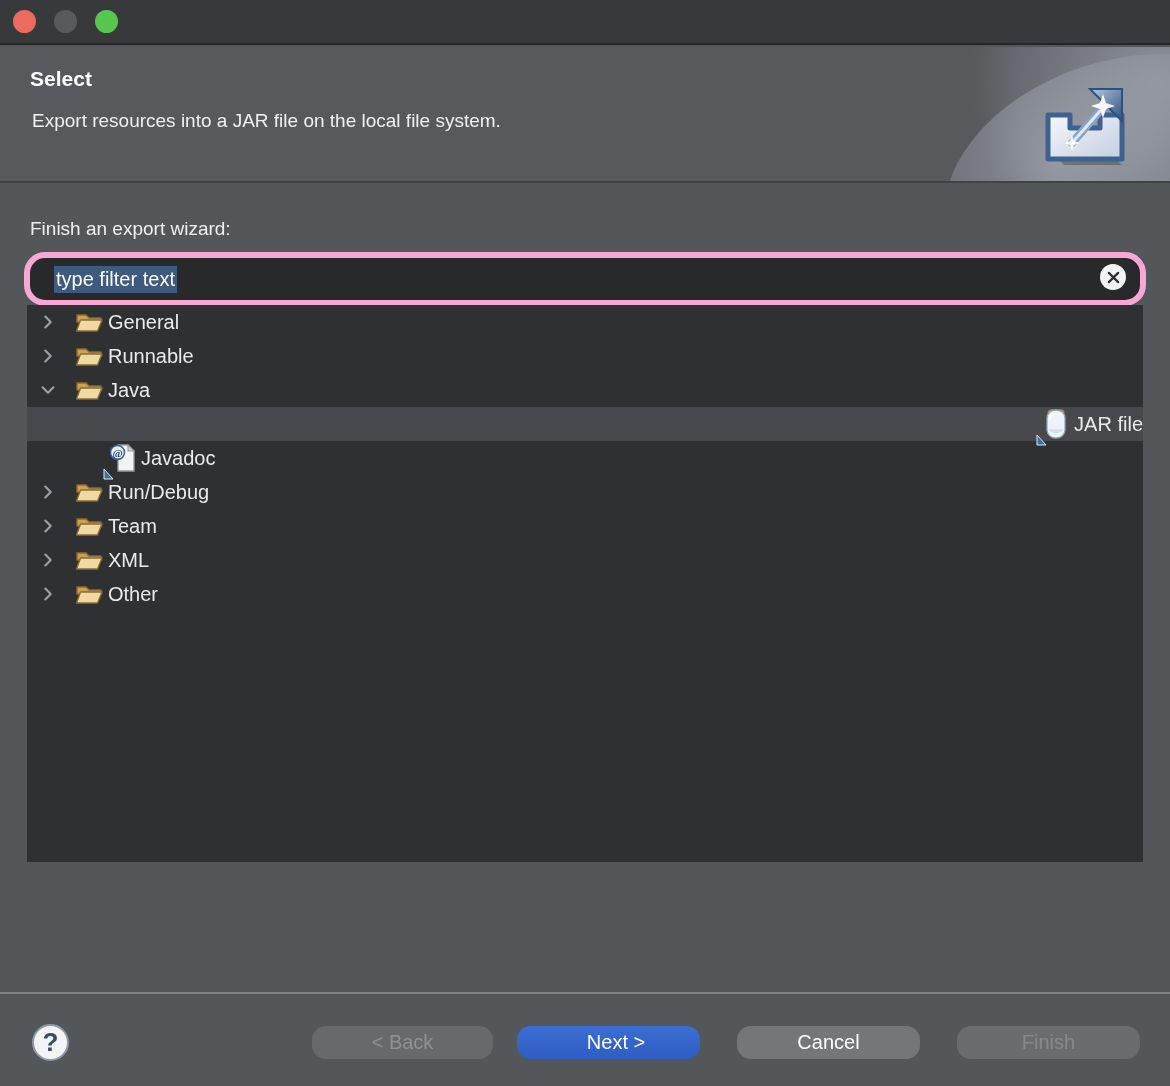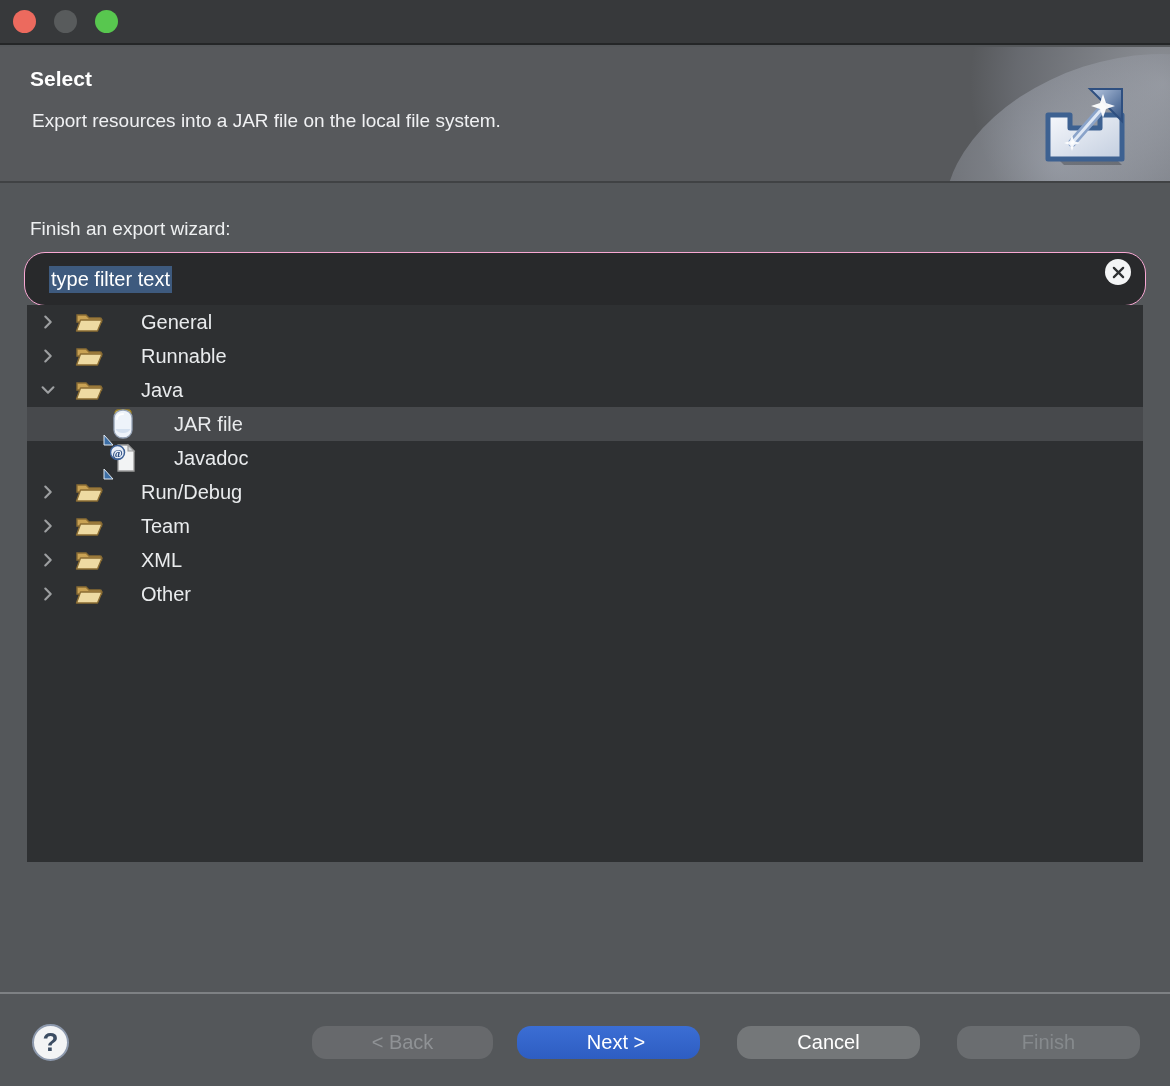--- a/index.html
+++ b/index.html
@@ -20,37 +20,37 @@
   .banner { position:absolute; left:0; top:47px; width:1170px; height:136px; background:#57595c; border-bottom:2px solid #404244; overflow:hidden; }
   .swirl1 { position:absolute; right:-60px; top:-70px; width:280px; height:260px; border-radius:50%; background:radial-gradient(circle at 70% 30%, rgba(210,215,225,0.45), rgba(150,155,168,0.25) 55%, rgba(150,155,168,0) 72%); transform:rotate(25deg); }
   .swirl2 { position:absolute; right:-130px; bottom:-120px; width:360px; height:240px; border-radius:50%; background:radial-gradient(circle at 35% 35%, rgba(190,196,208,0.5), rgba(160,165,178,0.22) 55%, rgba(160,165,178,0) 75%); transform:rotate(-18deg); }
   .banner-title { position:absolute; left:30px; top:20px; color:#ffffff; font-size:21px; font-weight:bold; }
   .banner-desc { position:absolute; left:32px; top:63px; color:#f0f1f3; font-size:19px; }
   .banner-icon { position:absolute; right:32px; top:30px; width:100px; height:94px; }
 
   
   .wizard-label { position:absolute; left:30px; top:218px; color:#eef0f1; font-size:19px; }
 
-  .filter-box { position:absolute; left:24px; top:252px; width:1122px; height:54px; background:#28292b; border:1px solid #f9a8d4; border-radius:21px; display:flex; align-items:center; cursor:text; }
+  .filter-box { position:absolute; left:24px; top:252px; width:1122px; height:54px; background:#28292b; border:6px solid #f9a8d4; border-radius:21px; display:flex; align-items:center; cursor:text; }
   .filter-text { margin-left:24px; font-size:20px; color:#ffffff; background:#3e5a7e; padding:2px 2px; }
   .clear-btn { position:absolute; right:14px; top:6px; width:26px; height:26px; border-radius:50%; background:#f4f5f6; display:flex; align-items:center; justify-content:center; cursor:pointer; }
   .clear-btn svg { width:13px; height:13px; }
 
   
   .tree { position:absolute; left:27px; top:305px; width:1116px; height:557px; background:#2e3032; overflow:hidden; }
   .tree-row { position:relative; height:34px; display:flex; align-items:center; color:#e9ebed; font-size:20px; cursor:default; }
-  .tree-row.selected { background:#47494c; }
+  .tree-row.selected { background:#47494c;justify-content:flex-end; }
   .chevron { width:20px; height:20px; margin-left:11px; margin-right:16px; display:flex; align-items:center; justify-content:center; cursor:pointer; flex:0 0 auto; }
   .chevron.expanded svg { transform:rotate(90deg); }
   .tree-icon { width:30px; height:26px; margin-right:4px; flex:0 0 auto; position:relative; }
   .lvl1 .icon-wrap { margin-left:76px; }
   .icon-wrap { position:relative; width:34px; height:30px; margin-right:4px; flex:0 0 auto; }
   .icon-wrap .main-ic { position:absolute; left:7px; top:0; width:26px; height:30px; }
   .icon-wrap .overlay-ic { position:absolute; left:0px; bottom:-1px; width:11px; height:12px; }
-  .row-label { white-space:nowrap;margin-left:33px; }
+  .row-label { white-space:nowrap; }
 
   
   .separator { position:absolute; left:0; top:992px; width:1170px; height:2px; background:#7e8184; }
   .help-btn { position:absolute; left:32px; top:1024px; width:37px; height:37px; border-radius:50%; background:#f3f4f5; border:2px solid #8d99ad; color:#3c4d63; font-size:26px; font-weight:bold; display:flex; align-items:center; justify-content:center; cursor:pointer; }
   .btn { position:absolute; top:1026px; height:33px; border:none; border-radius:14px; font-family:"Liberation Sans",sans-serif; font-size:20px; color:#ffffff; cursor:pointer; }
   .btn-back   { left:312px; width:181px; background:#67696c; color:#8f9295; }
   .btn-next   { left:517px; width:183px; background:linear-gradient(#3b6ed4,#2e5dc2);padding-left:15px; }
   .btn-cancel { left:737px; width:183px; background:#747779; }
   .btn-finish { left:957px; width:183px; background:#6a6d70; color:#868a8d; }
 </style>

